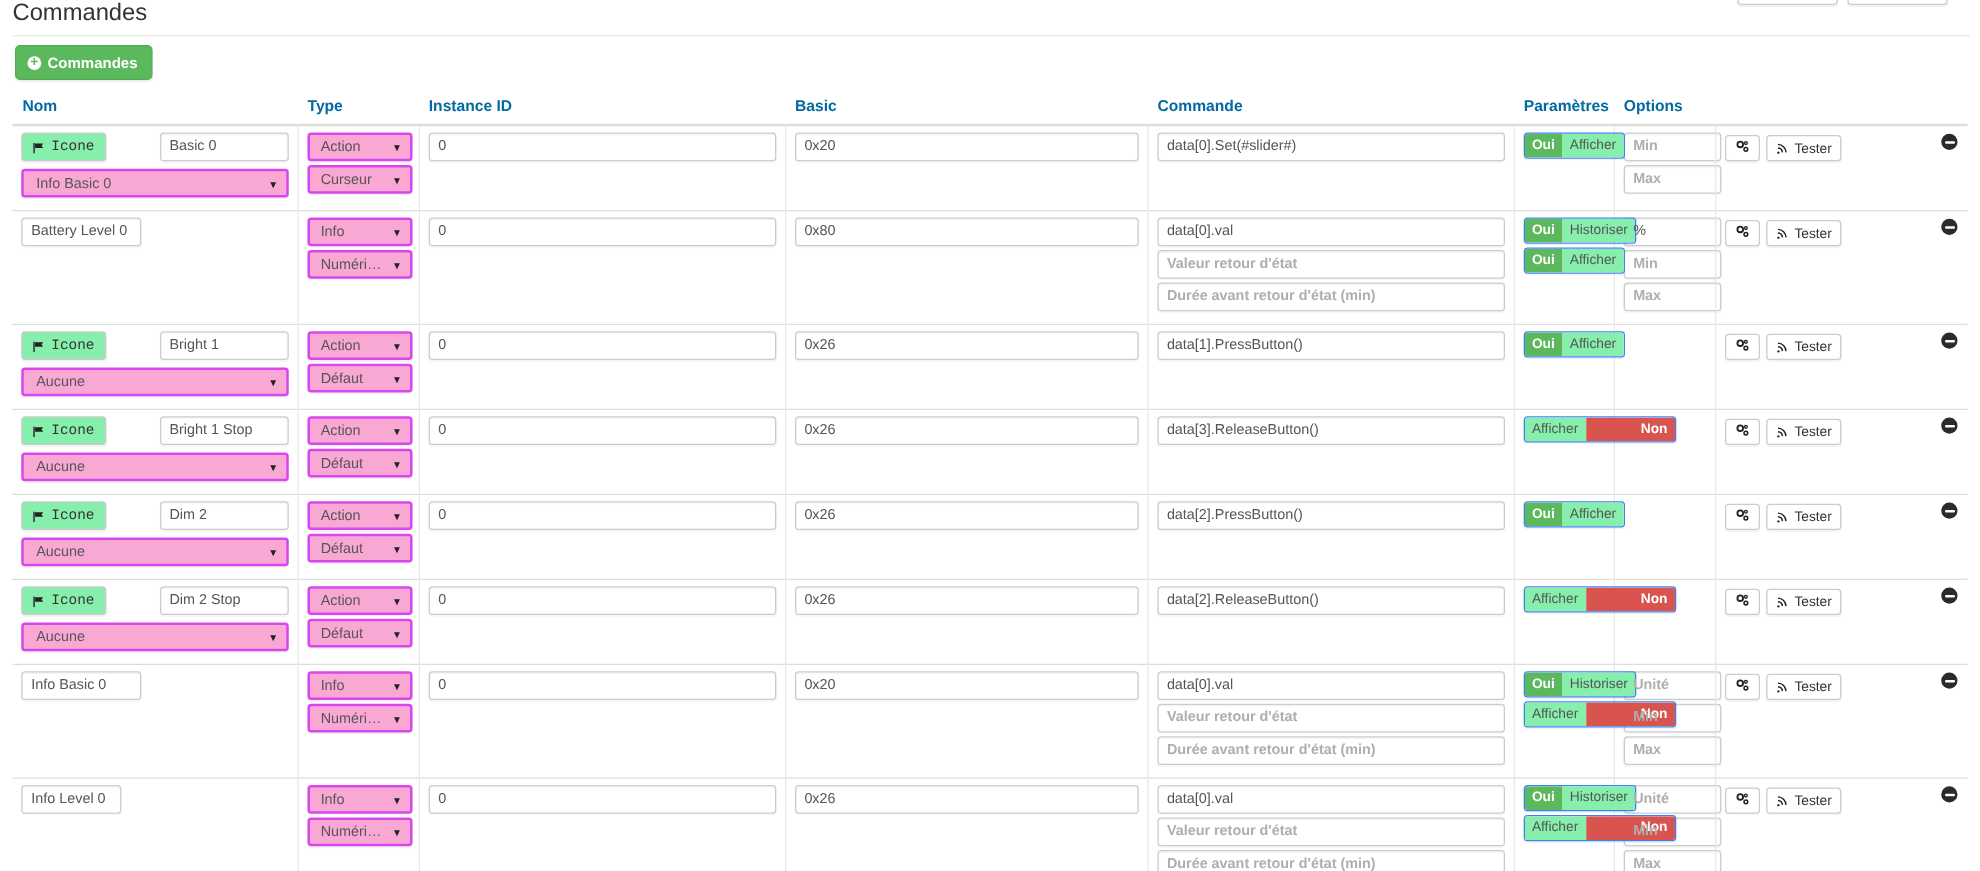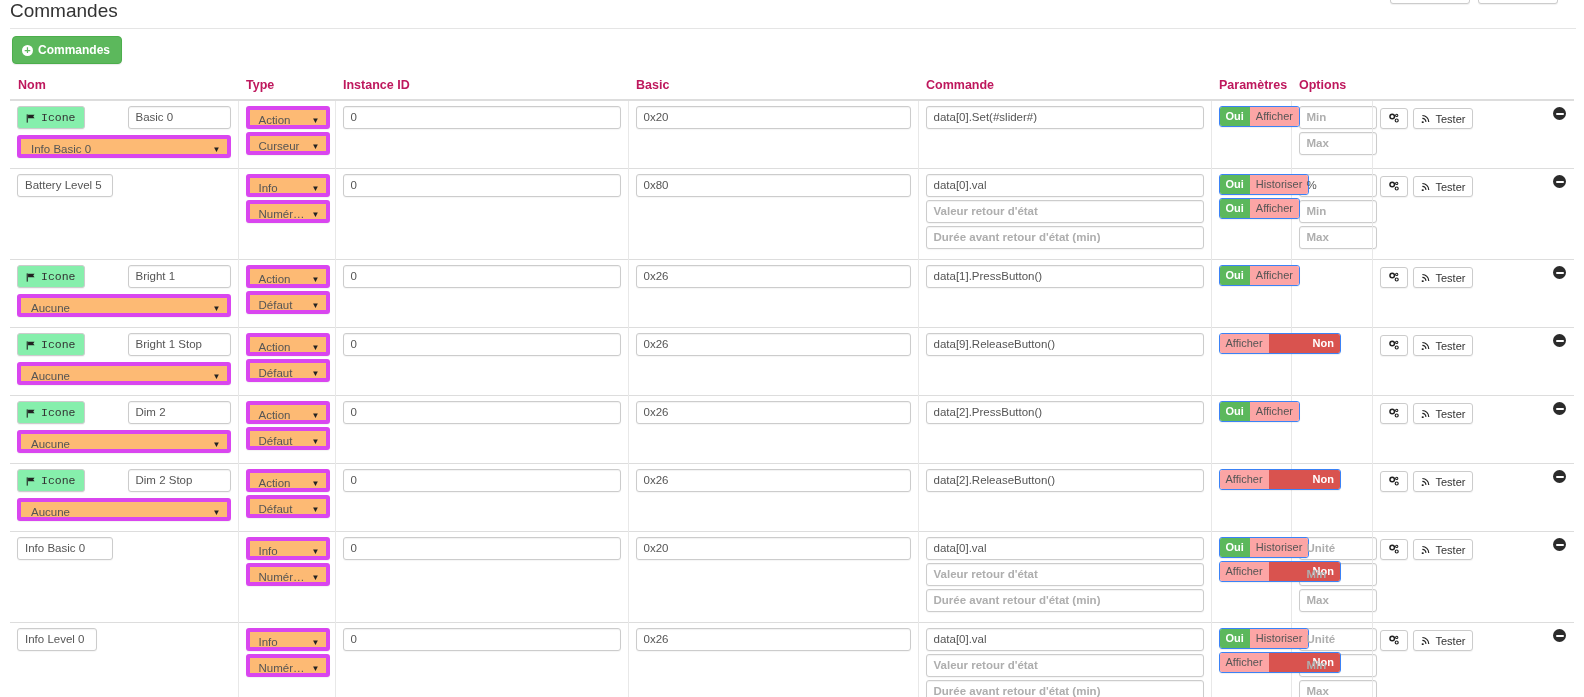--- a/index.html
+++ b/index.html
@@ -49,21 +49,21 @@
   
   table.cmd {
     position: absolute; left: 10px; top: 72px;
     width: 1564px;
     border-collapse: collapse;
     table-layout: fixed;
     font-size: 12px;
   }
   table.cmd th {
     text-align: left;
-    font-size: 12.5px; font-weight: 700; color: #be185d;
+    font-size: 12.5px; font-weight: 700; color: #0369a1;
     padding: 6px 8px 7px 8px;
     border-bottom: 2px solid #ddd;
     vertical-align: bottom;
     white-space: nowrap;
   }
   table.cmd td {
     border-top: 1px solid #ddd;
     padding: 5px 7px 7px 7px;
     vertical-align: top;
   }
@@ -111,23 +111,23 @@
   }
   .flag-ico { display:inline-block; width:11px; height:11px; position:relative; top:1px; }
   .namerow .spacer { flex: 1 1 auto; }
   .name-inp { width: 103px; flex: 0 0 auto; }
 
   
   .sel {
     position: relative;
     display: block;
     height: 23px;
-    border: 4px solid #d946ef;
+    border: 2px solid #d946ef;
     border-radius: 3px;
-    background: #fdba74;
+    background: #f9a8d4;
     font-size: 11.5px; color: #555;
     padding: 0 20px 0 10px;
     line-height: 21px;
     white-space: nowrap; overflow: hidden; text-overflow: ellipsis;
     box-shadow: 0 1px 1px rgba(0,0,0,.05);
     margin-bottom: 3px;
     cursor: pointer;
   }
   .sel::after {
     content: "\25BC";
@@ -143,21 +143,21 @@
     display: inline-flex; border-radius: 3px; overflow: hidden;
     border: 1px solid #3b82f6;
     box-shadow: 0 1px 1px rgba(0,0,0,.06);
     font-size: 11px; line-height: 16px;
     cursor: pointer;
     align-items: center;
   }
   .toggle span { padding: 1px 6px 2px 6px; white-space: nowrap; }
   .toggle .on  { background: #5cb85c; color: #fff; font-weight: 700; }
   .toggle .off { background: #d9534f; color: #fff; font-weight: 700; padding-left: 44px; }
-  .toggle .lbl { background: #fca5a5; color: #555; }
+  .toggle .lbl { background: #86efac; color: #555; }
 
   
   .actbar { display: flex; gap: 5px; align-items: flex-start; padding-top: 2px; }
   .btn-sm {
     display: inline-flex; align-items: center; gap: 4px;
     height: 21px; padding: 0 7px;
     border: 1px solid #ccc; border-radius: 3px; background: #fff;
     font-size: 11px; color: #333; cursor: pointer;
     box-shadow: 0 1px 1px rgba(0,0,0,.05);
     white-space: nowrap;
@@ -271,21 +271,21 @@
                     <path d="M2 5.1 a9.6 9.6 0 0 1 9.3 9.3" fill="none" stroke="#222" stroke-width="1.7"></path>
                   </svg></span>
                 <span>Tester</span>
               </div>
             </div>
             <div class="minus-btn"></div>
           </td>
         </tr>
         <tr>
           <td>
-            <div class="inp" style="width:96px">Battery Level 5</div>
+            <div class="inp" style="width:96px">Battery Level 0</div>
           </td>
           <td class="celldiv">
             <div class="sel type">Info</div>
             <div class="sel type">Numérique</div>
           </td>
           <td class="celldiv">
             <div class="inp w-full">0</div>
           </td>
           <td class="celldiv">
             <div class="inp w-full">0x80</div>
@@ -410,21 +410,21 @@
             <div class="sel type">Action</div>
             <div class="sel type">Défaut</div>
           </td>
           <td class="celldiv">
             <div class="inp w-full">0</div>
           </td>
           <td class="celldiv">
             <div class="inp w-full">0x26</div>
           </td>
           <td class="celldiv">
-            <div class="inp w-full">data[9].ReleaseButton()</div>
+            <div class="inp w-full">data[3].ReleaseButton()</div>
           </td>
           <td class="celldiv">
             <div class="toggles">
               <div class="toggle">
                 <span class="lbl">Afficher</span>
                 <span class="off">Non</span>
               </div>
             </div>
           </td>
           <td class="celldiv"></td>

